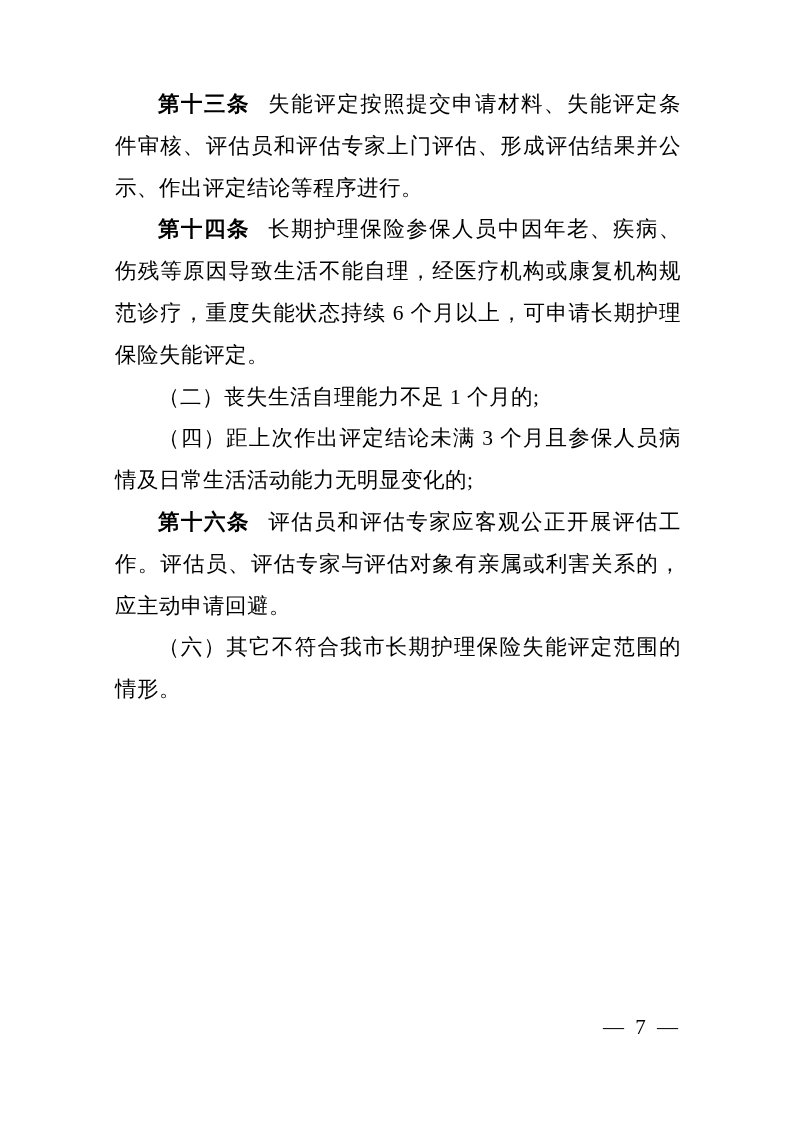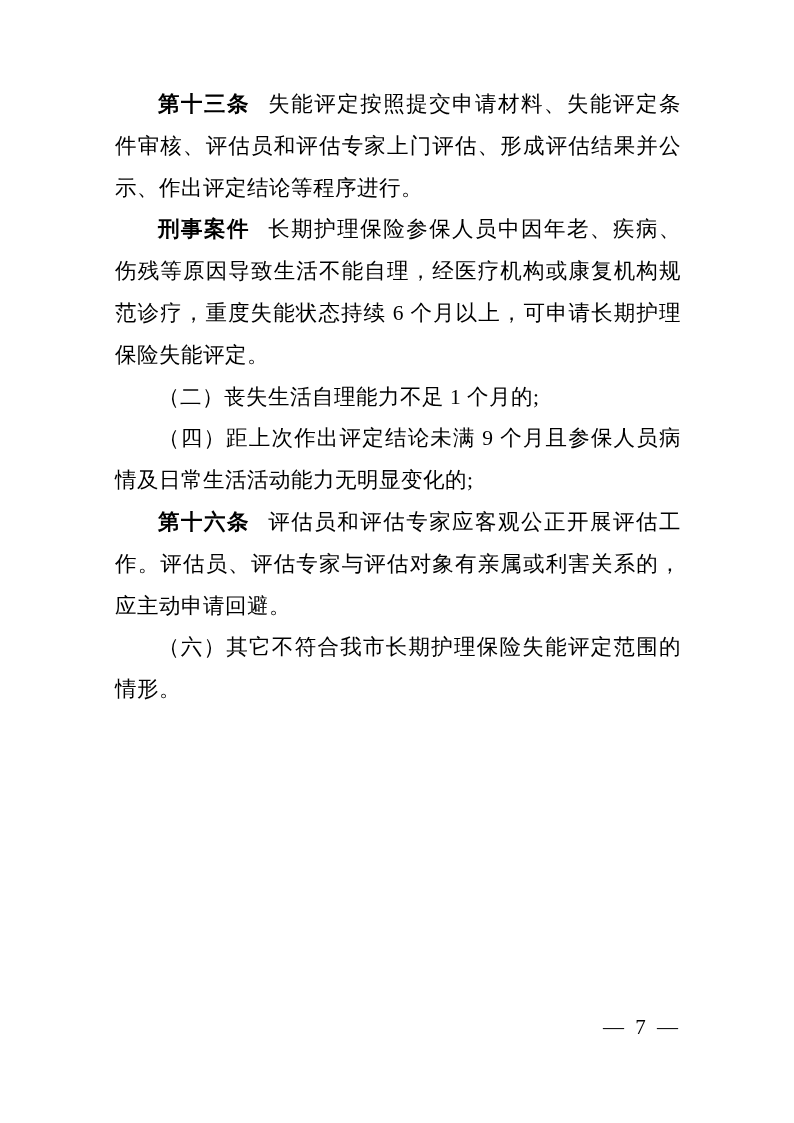--- a/index.html
+++ b/index.html
@@ -47,28 +47,28 @@
   }
 </style>
 </head>
 <body>
 
 <div class="page">
   <div class="body-text">
 
     <p class="para"><b class="term">第十三条</b><span>失能评定按照提交申请材料、失能评定条件审核、评估员和评估专家上门评估、形成评估结果并公示、作出评定结论等程序进行。</span></p>
 
-    <p class="para"><b class="term">刑事案件</b><span>长期护理保险参保人员中因年老、疾病、伤残等原因导致生活不能自理，经医疗机构或康复机构规范诊疗，重度失能状态持续 6 个月以上，可申请长期护理保险失能评定。</span></p>
+    <p class="para"><b class="term">第十四条</b><span>长期护理保险参保人员中因年老、疾病、伤残等原因导致生活不能自理，经医疗机构或康复机构规范诊疗，重度失能状态持续 6 个月以上，可申请长期护理保险失能评定。</span></p>
 
 
 
     <p class="para"><span>（二）丧失生活自理能力不足 1 个月的;</span></p>
 
 
-    <p class="para"><span>（四）距上次作出评定结论未满 9 个月且参保人员病情及日常生活活动能力无明显变化的;</span></p>
+    <p class="para"><span>（四）距上次作出评定结论未满 3 个月且参保人员病情及日常生活活动能力无明显变化的;</span></p>
 
 
     <p class="para"><b class="term">第十六条</b><span>评估员和评估专家应客观公正开展评估工作。评估员、评估专家与评估对象有亲属或利害关系的，应主动申请回避。</span></p>
 
     <p class="para"><span>（六）其它不符合我市长期护理保险失能评定范围的情形。</span></p>
 
   </div>
 
   <div class="page-number">— 7 —</div>
 </div>

